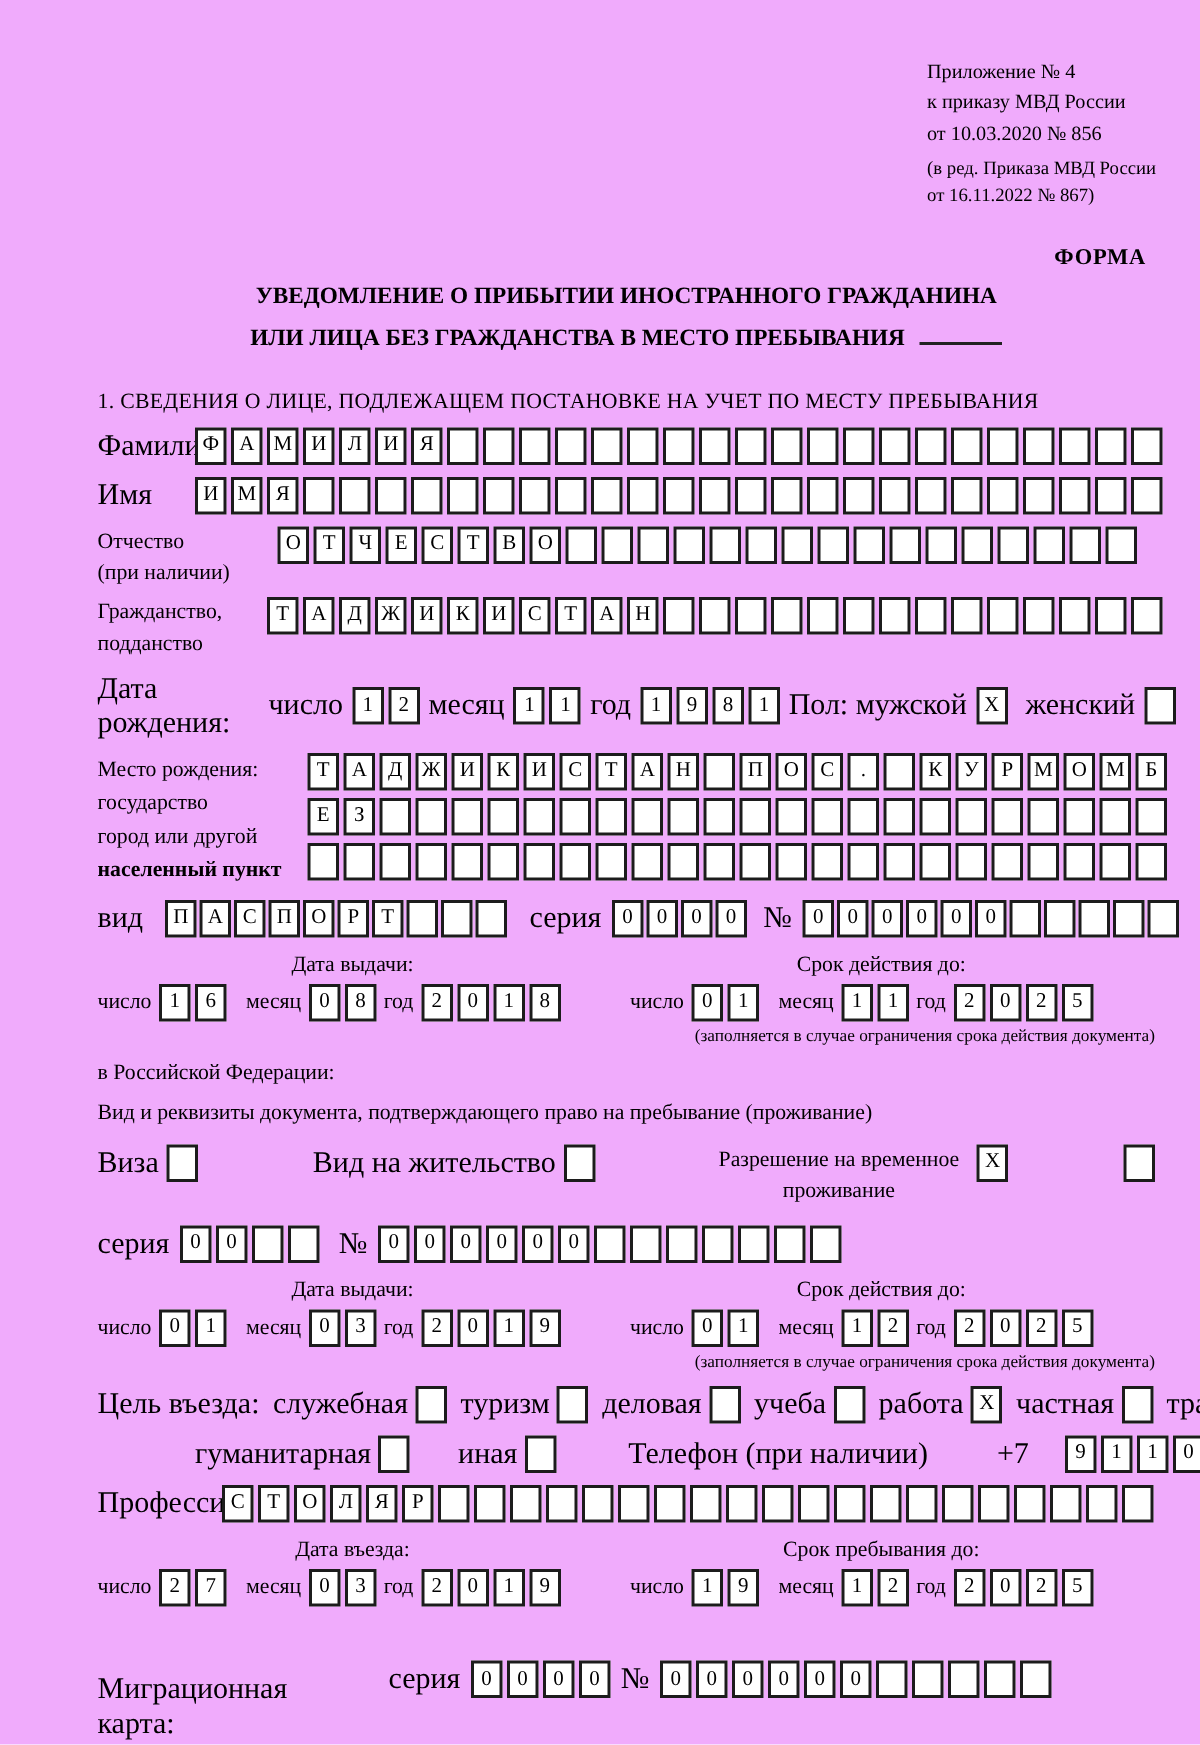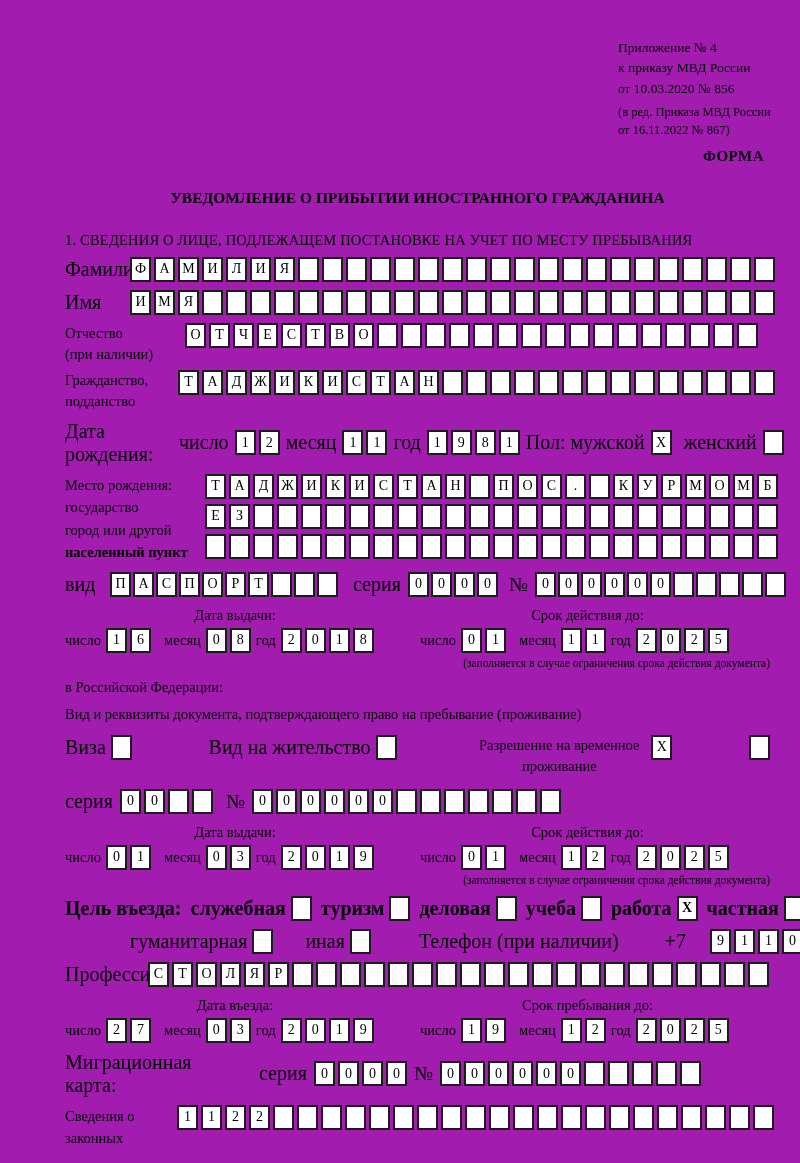--- a/index.html
+++ b/index.html
@@ -1,25 +1,25 @@
 <!DOCTYPE html>
 <html><head>
 <meta charset="utf-8">
 <style>
   * { margin:0; padding:0; box-sizing:border-box; }
   html,body { background:#ffffff; }
   .page {
     width:800px; height:1163px; position:relative; overflow:hidden;
-    background:#a21caf; color:#000;
+    background:#f0abfc; color:#000;
     font-family:"Liberation Serif", serif;
     padding:180px 30px 0 65px;
   }
   .hdr { position:absolute; top:38px; left:618px; font-size:13.5px; line-height:1.5; }
   .hdr .rev { font-size:12.5px; margin-top:4px; line-height:1.45; }
-  .forma { position:absolute; top:148px; right:36px; font-weight:bold; font-size:15px; letter-spacing:0.5px; }
+  .forma { position:absolute; top:164px; right:36px; font-weight:bold; font-size:15px; letter-spacing:0.5px; }
   .title { text-align:center; font-weight:bold; font-size:15.5px; line-height:1.8; margin-top:4px; }
   .uline { display:inline-block; width:55px; border-bottom:2px solid #222; margin-left:10px; vertical-align:baseline; }
   .sect { font-weight:normal; font-size:14.5px; margin-top:20px; letter-spacing:0.2px; }
 
   .frow { display:flex; align-items:center; margin-top:8px; }
   .flabel { font-size:20px; flex:none; }
   .lblcol { flex:none; font-size:14.5px; line-height:1.45; }
   .cellrow { display:flex; gap:3px; flex:none; }
   .cell {
     width:21px; height:25px; border:2px solid #1c1c1c; flex:none;
@@ -55,20 +55,21 @@
     <div>от 10.03.2020 № 856</div>
     <div class="rev">
       <div>(в ред. Приказа МВД России</div>
       <div>от 16.11.2022 № 867)</div>
     </div>
   </div>
   <div class="forma">ФОРМА</div>
 
   <div class="title">
     <div>УВЕДОМЛЕНИЕ О ПРИБЫТИИ ИНОСТРАННОГО ГРАЖДАНИНА</div>
+    <div><span>ИЛИ ЛИЦА БЕЗ ГРАЖДАНСТВА В МЕСТО ПРЕБЫВАНИЯ</span><span class="uline"></span></div>
   </div>
 
   <div class="sect">1. СВЕДЕНИЯ О ЛИЦЕ, ПОДЛЕЖАЩЕМ ПОСТАНОВКЕ НА УЧЕТ ПО МЕСТУ ПРЕБЫВАНИЯ</div>
 
   <div class="frow">
     <span class="flabel" style="width:65px;">Фамилия</span>
     <span class="cellrow">
         <span class="cell">Ф</span>
         <span class="cell">А</span>
         <span class="cell">М</span>
@@ -495,21 +496,21 @@
       <span class="cellrow">
           <span class="cell">2</span>
           <span class="cell">0</span>
           <span class="cell">2</span>
           <span class="cell">5</span>
         </span>
     </div>
   </div>
   <div class="note">(заполняется в случае ограничения срока действия документа)</div>
 
-  <div class="frow" style="gap:9px; margin-top:10px;font-weight:bold;">
+  <div class="frow" style="gap:9px; margin-top:10px;">
     <span class="flabel">Цель въезда:</span>
     <span class="opt">
         <span class="flabel">служебная</span>
         <span class="cellrow">
           <span class="cell"></span>
         </span>
       </span>
     <span class="opt">
         <span class="flabel">туризм</span>
         <span class="cellrow">
@@ -648,21 +649,21 @@
       <span class="cellrow">
           <span class="cell">2</span>
           <span class="cell">0</span>
           <span class="cell">2</span>
           <span class="cell">5</span>
         </span>
     </div>
   </div>
 
   <div class="frow" style="gap:7px;">
-    <span class="flabel" style="width:155px;">Миграционная карта:</span>
+    <span class="flabel" style="width:155px;margin-top:36px;">Миграционная карта:</span>
     <span class="flabel" style="margin-left:32px;">серия</span>
     <span class="cellrow">
         <span class="cell">0</span>
         <span class="cell">0</span>
         <span class="cell">0</span>
         <span class="cell">0</span>
       </span>
     <span class="flabel">№</span>
     <span class="cellrow">
         <span class="cell">0</span>

